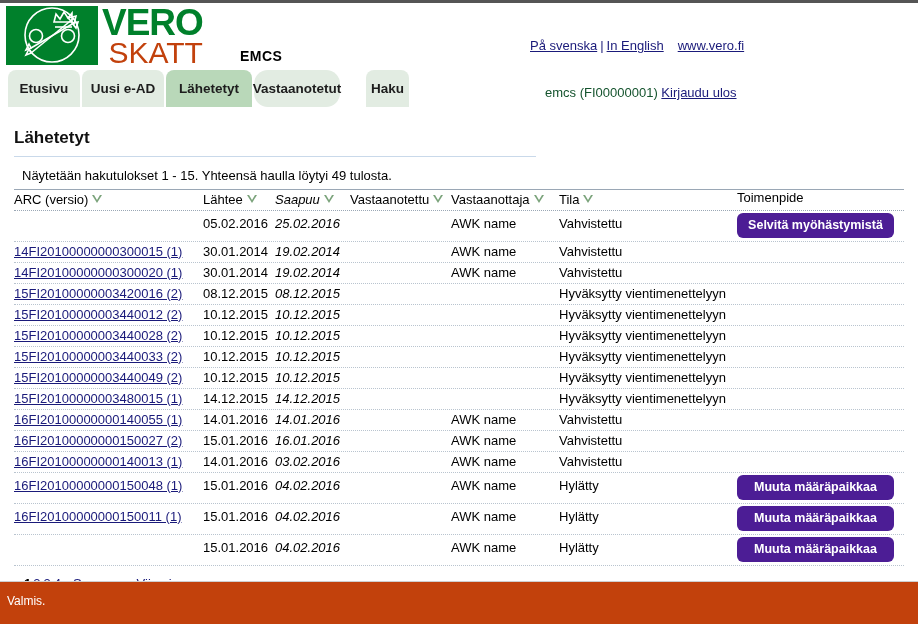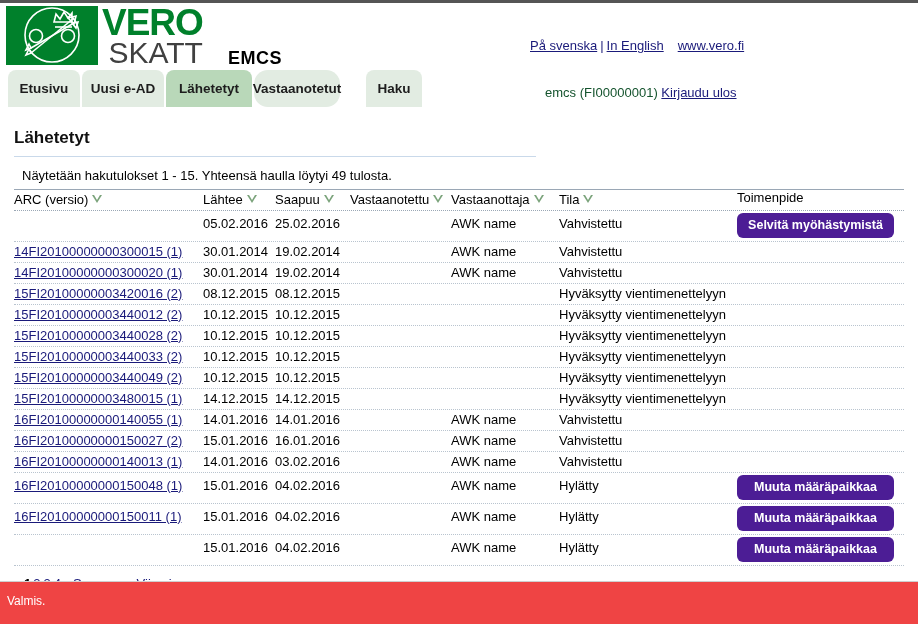--- a/index.html
+++ b/index.html
@@ -54,31 +54,31 @@
     font-weight: bold;
     font-size: 37px;
     color: #00802b;
     letter-spacing: -1px;
     display: block;
   }
   .logo-skatt {
     font-family: "Liberation Sans", sans-serif;
     font-weight: normal;
     font-size: 30px;
-    color: #404040;
+    color: #c2410c;
     letter-spacing: 0px;
     display: block;
     margin-top: -3px;
   }
   .appname {
     position: absolute;
-    left: 228px;
+    left: 240px;
     top: 45px;
     font-weight: bold;
-    font-size: 18px;
+    font-size: 14px;
     letter-spacing: 0.5px;
     color: #000;
   }
   .toplinks {
     position: absolute;
     left: 530px;
     top: 35px;
     font-size: 13px;
     color: #1a1a7a;
   }
@@ -225,21 +225,21 @@
     top: 2px;
     font-size: 13px;
     color: #000;
     white-space: nowrap;
   }
   .row.tall .cell {
     top: 5px;
   }
   .c-arc  { left: 0px; }
   .c-leaves { left: 189px; }
-  .c-arrives { left: 261px; }
+  .c-arrives { left: 261px; font-style: italic; }
   .c-received { left: 336px; }
   .c-receiver { left: 437px; }
   .c-state { left: 545px; }
   .c-action { left: 723px; top: 0px; }
   .row.tall .c-action { top: 2px; }
   .btn-action {
     display: inline-block;
     background: #4c1d95;
     color: #ffffff;
     font-size: 12.5px;
@@ -273,21 +273,21 @@
     margin-left: 9px;
     margin-right: 8px;
   }
   
   .statusbar {
     position: absolute;
     left: 0;
     bottom: 0;
     width: 918px;
     height: 42px;
-    background: #ef4444;
+    background: #c2410c;
     border-top: 1px solid #cfcfcf;
   }
   .statusbar .txt {
     position: absolute;
     left: 7px;
     top: 12px;
     color: #ffffff;
     font-size: 12px;
   }
 </style>
@@ -341,21 +341,21 @@
     </div>
   <div class="tab" style="left: 82px; width: 82px;">
       <span>Uusi e-AD</span>
     </div>
   <div class="tab active" style="left: 166px; width: 86px;">
       <span>Lähetetyt</span>
     </div>
   <div class="tab" style="left: 254px; width: 86px; border-radius: 14px;">
       <span>Vastaanotetut</span>
     </div>
-  <div class="tab" style="left: 366px; width: 56px;">
+  <div class="tab" style="left: 366px; width: 43px;">
       <span>Haku</span>
     </div>
 </div>
 
 <div class="page">
   <div class="page-title">Lähetetyt</div>
   <div class="title-rule"></div>
   <div class="summary">Näytetään hakutulokset 1 - 15. Yhteensä haulla löytyi 49 tulosta.</div>
 
   <div class="table">

